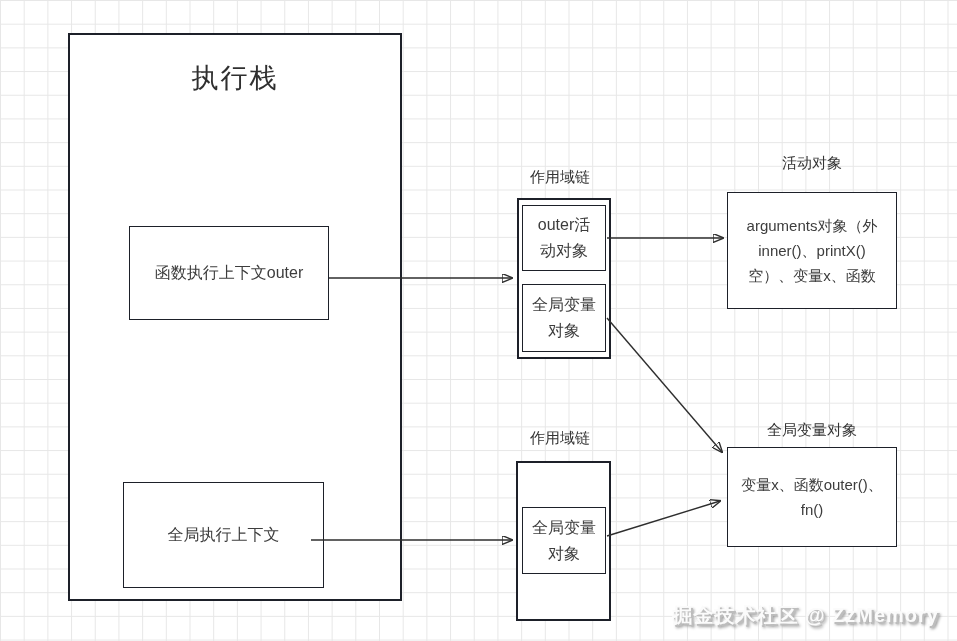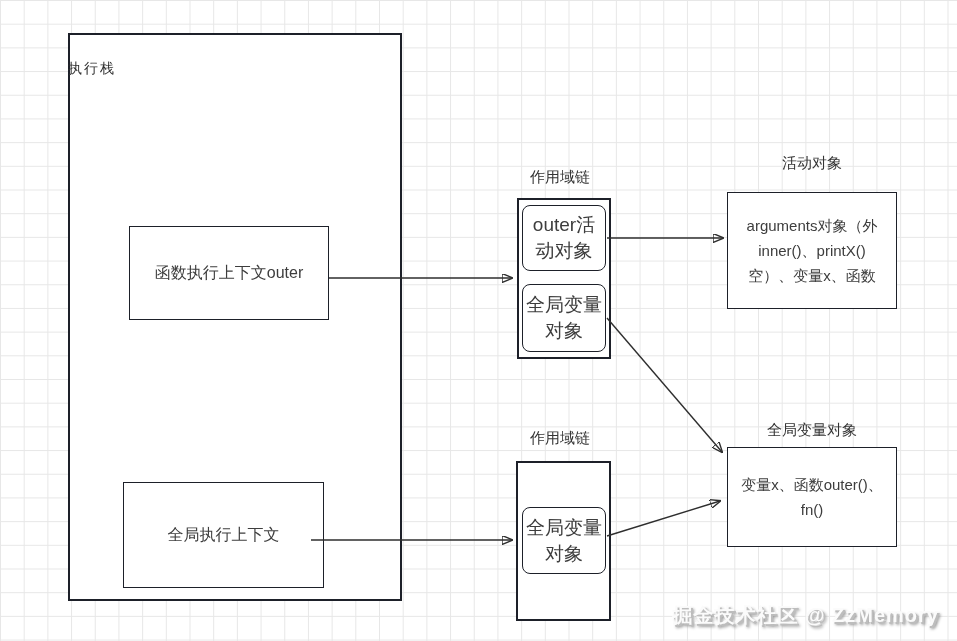--- a/index.html
+++ b/index.html
@@ -26,25 +26,25 @@
     z-index:1;
   }
   .thin{border-width:1.5px;}
   .flex-center{
     display:flex;flex-direction:column;
     align-items:center;justify-content:center;
     text-align:center;
   }
   .stack-title{
     position:absolute;left:68px;top:60px;width:334px;
-    font-size:14px;color:#2f2f2f;
+    text-align:center;font-size:27px;color:#2f2f2f;
     letter-spacing:2px;z-index:2;
   }
   .frame-text{font-size:16px;}
-  .small-box{font-size:19px;line-height:26px;border-radius:8px;}
+  .small-box{font-size:16px;line-height:26px;}
   .lbl{
     position:absolute;text-align:center;font-size:15px;
     color:#333;z-index:2;
   }
   .content-lines{font-size:15px;line-height:25px;}
   .connectors{
     position:absolute;left:0;top:0;z-index:3;
     pointer-events:none;
   }
   .connectors path{

